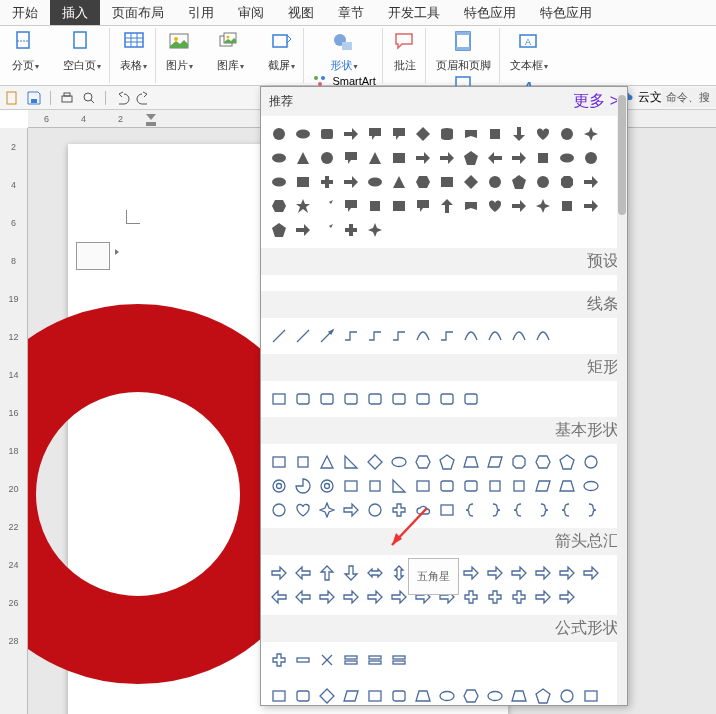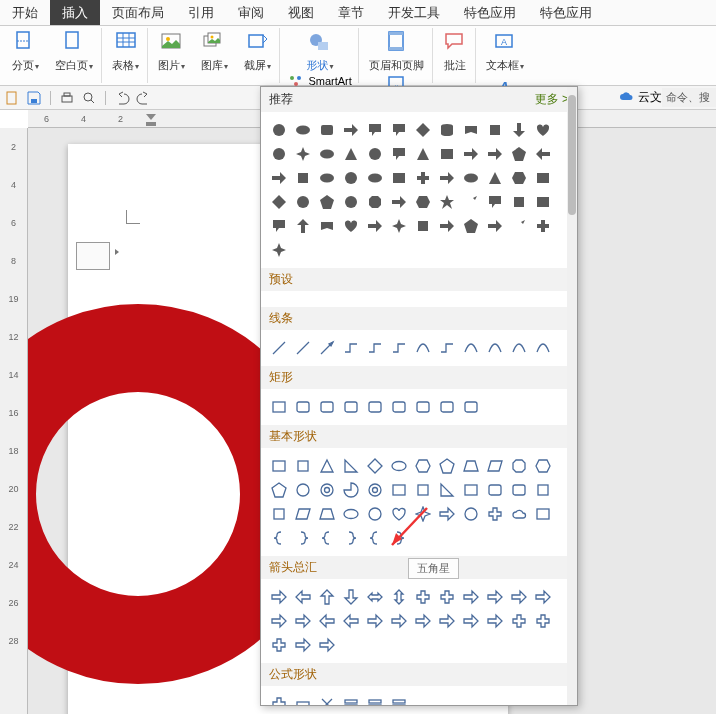--- a/index.html
+++ b/index.html
@@ -5,21 +5,21 @@
     * { margin: 0; padding: 0; box-sizing: border-box; user-select: none; }
     body { font-family: "Microsoft YaHei", sans-serif; font-size: 12px; background: #fff; overflow: hidden; width: 716px; height: 714px; }
 
     .tabbar { display: flex; height: 26px; border-bottom: 1px solid #ccc; background: #fafafa; }
     .tab { padding: 4px 12px; color: #333; cursor: pointer; font-size: 13px; }
     .tab.active { background: #404040; color: #fff; }
 
     .ribbon { display: flex; height: 60px; border-bottom: 1px solid #ccc; background: #fdfdfd; padding: 2px 4px; gap: 2px; align-items: stretch; }
     .rb-group { display: flex; flex-direction: column; align-items: center; justify-content: space-between; padding: 0 6px; border-right: 1px solid #ddd; }
     .rb-group:last-child { border-right: none; }
-    .rb-icons { display: flex; gap: 12px; align-items: center; }
+    .rb-icons { display: flex; gap: 20px; align-items: center; }
     .rb-big { display: flex; flex-direction: column; align-items: center; gap: 2px; cursor: pointer; padding: 0 2px; }
     .rb-big-icon { height: 28px; display:flex; align-items:center; }
     .rb-big-label { font-size: 11px; color: #333; white-space: nowrap; }
     .rb-big.active .rb-big-label { color:#2e75d4;font-family:Liberation Serif, serif; }
     .dd-arrow { font-size: 8px; color:#555; margin-left:1px; }
 
     svg.icn { width: 24px; height: 24px; }
     svg.icn-sm { width: 16px; height: 16px; }
 
     .quickbar { display:flex; height: 24px; align-items:center; padding: 0 4px; background:#f5f5f5; border-bottom:1px solid #ccc; gap:6px; }
@@ -36,34 +36,34 @@
     .ftab { position:absolute; left:118px; top:0; width:10px; height:16px; }
 
     .canvas { position:absolute; top:128px; left:28px; right:0; bottom:0; background:#e8e8e8; overflow:hidden; }
     .page { position:absolute; top:16px; left:40px; width:440px; height:620px; background:#fff; box-shadow:0 2px 6px rgba(0,0,0,.3); }
     .page-marker { position:absolute; left:8px; top:98px; width:34px; height:28px; border:1px solid #999; background:#fafafa; }
     .page-marker::after { content:""; position:absolute; right:-10px; top:6px; width:0; height:0; border-left:4px solid #777; border-top:3px solid transparent; border-bottom:3px solid transparent; }
     .small-l { position:absolute; left:58px; top:66px; width:14px; height:14px; border-left:1px solid #888; border-bottom:1px solid #888; }
     .red-circle { position:absolute; left:-120px; top:160px; width:380px; height:380px; border-radius:50%; border:88px solid #c00e14; }
 
     
-    .shapes-panel { position:absolute; top:86px; left:260px; width:318px; height:620px; background:#fff; border:1px solid #999; box-shadow:2px 2px 8px rgba(0,0,0,.25); overflow-y:auto; z-index:100; }
+    .shapes-panel { position:absolute; top:86px; left:260px; width:368px; height:620px; background:#fff; border:1px solid #999; box-shadow:2px 2px 8px rgba(0,0,0,.25); overflow-y:auto; z-index:100; }
     .sp-head { display:flex; justify-content:space-between; align-items:center; padding:4px 8px; background:#f2f2f2; font-size:12px; color:#333; }
-    .more { color:#4d7c0f; cursor:pointer; font-size:12px;margin-left:35px; }
+    .more { color:#6d28d9; cursor:pointer; font-size:16px;margin-left:35px; }
     .sp-section { padding:4px 8px; }
-    .sp-section-title { font-size:12px; color:#a16207; background:#f2f2f2; padding:3px 8px; }
+    .sp-section-title { font-size:16px; color:#737373; background:#f2f2f2; padding:3px 8px;text-align:right; }
     .grid, .sgrid { display:flex; flex-wrap:wrap; gap:4px; padding:4px 0; }
     .grid-dark .shp { color:#5a5a5a; }
     .shp { width:20px; height:20px; display:flex; align-items:center; justify-content:center; color:#4a6b9b; cursor:pointer; }
     .shp svg { width:16px; height:16px; stroke:currentColor; fill:none; stroke-width:1.3; }
     .shp.solid svg { fill:currentColor; stroke:none; }
 
     .red-arrow { position:absolute; top:503px; left:382px; width:50px; height:50px; z-index:200; pointer-events:none; }
 
-    .tooltip { position:absolute; top:558px; left:408px; background:#fdfdfd; border:1px solid #bbb; padding:2px 8px; font-size:11px; color:#666; z-index:300; }
+    .tooltip { position:absolute; top:558px; left:408px; background:#fdfdfd; border:1px solid #bbb; padding:10px 8px; font-size:11px; color:#666; z-index:300; }
 
     .scroll-track { position:absolute; top:0; right:0; width:10px; height:100%; background:#f0f0f0; }
     .scroll-thumb { position:absolute; top:8px; right:1px; width:8px; height:120px; background:#bcbcbc; border-radius:4px; }
   </style>
 </head>
 <body>
 
 <div class="tabbar">
   <div class="tab">开始</div>
   <div class="tab active">插入</div>
@@ -186,20 +186,30 @@
             <path d="M2 12l3-3 3 3 4-6 2 3" fill="none" stroke="#3a7fd6" stroke-width="1.5"></path>
           </svg>
         <span style="font-size:11px;">在线图表</span>
       </div>
     </div>
   </div>
   <div class="rb-group">
     <div class="rb-big">
       <span class="rb-big-icon">
           <svg class="icn" viewBox="0 0 24 24">
+            <path d="M3 4h16v10H9l-4 4v-4H3z" fill="none" stroke="#d66" stroke-width="1.5"></path>
+          </svg>
+        </span>
+      <span class="rb-big-label">批注</span>
+    </div>
+  </div>
+  <div class="rb-group">
+    <div class="rb-big">
+      <span class="rb-big-icon">
+          <svg class="icn" viewBox="0 0 24 24">
             <rect x="4" y="2" width="14" height="18" fill="none" stroke="#3a7fd6" stroke-width="1.5"></rect>
             <rect x="4" y="2" width="14" height="3" fill="#8eb4e3"></rect>
             <rect x="4" y="17" width="14" height="3" fill="#8eb4e3"></rect>
           </svg>
         </span>
       <span class="rb-big-label">页眉和页脚</span>
     </div>
     <div class="rb-big">
       <span class="rb-big-icon">
           <svg class="icn" viewBox="0 0 24 24">
@@ -210,30 +220,20 @@
       <span class="rb-big-label"><span>页码</span><span class="dd-arrow">▾</span></span>
     </div>
     <div class="rb-big">
       <span class="rb-big-icon">
           <svg class="icn" viewBox="0 0 24 24">
             <rect x="4" y="2" width="14" height="18" fill="none" stroke="#3a7fd6" stroke-width="1.5"></rect>
             <text x="11" y="14" font-size="7" text-anchor="middle" fill="#bbb" transform="rotate(-20 11 12)">A</text>
           </svg>
         </span>
       <span class="rb-big-label"><span>水印</span><span class="dd-arrow">▾</span></span>
-    </div>
-  </div>
-  <div class="rb-group">
-    <div class="rb-big">
-      <span class="rb-big-icon">
-          <svg class="icn" viewBox="0 0 24 24">
-            <path d="M3 4h16v10H9l-4 4v-4H3z" fill="none" stroke="#d66" stroke-width="1.5"></path>
-          </svg>
-        </span>
-      <span class="rb-big-label">批注</span>
     </div>
   </div>
   <div class="rb-group">
     <div class="rb-big">
       <span class="rb-big-icon">
           <svg class="icn" viewBox="0 0 24 24">
             <rect x="3" y="5" width="16" height="12" fill="none" stroke="#3a7fd6" stroke-width="1.5"></rect>
             <text x="11" y="15" font-size="9" text-anchor="middle" fill="#3a7fd6">A</text>
           </svg>
         </span>

